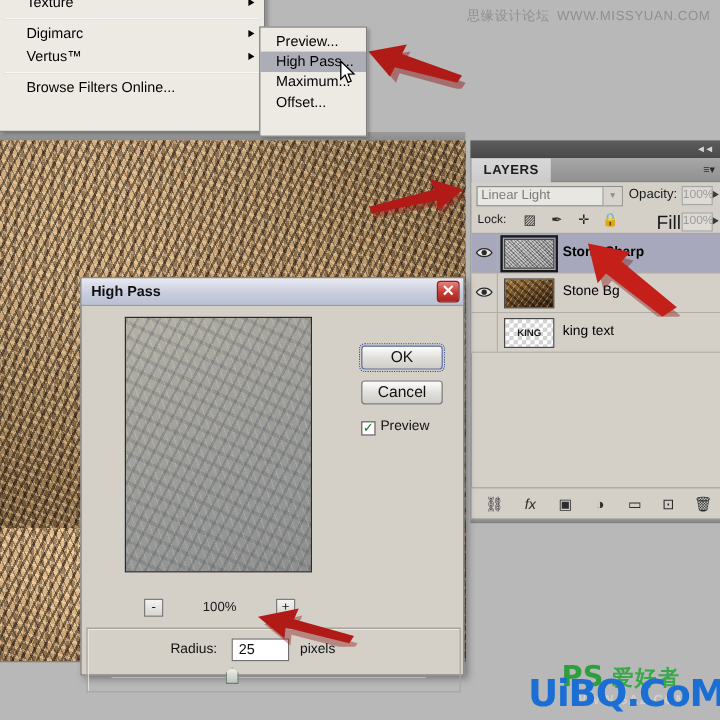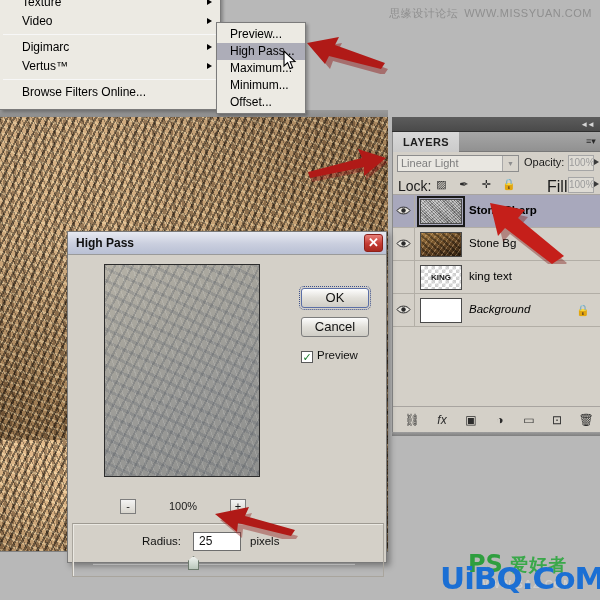--- a/index.html
+++ b/index.html
@@ -172,21 +172,21 @@
     position: absolute; right: 1px; top: 4px;
     width: 0; height: 0;
     border-left: 5px solid #3a3a3a;
     border-top: 3.5px solid transparent;
     border-bottom: 3.5px solid transparent;
   }
   .lock-row {
     height: 21px; position: relative; background: #d4d0c8;
     border-bottom: 1px solid #a8a4a0;
   }
-  .lock-label { position: absolute; left: 5px; top: 4px; font-size: 14px; color: #1a1a1a; }
+  .lock-label { position: absolute; left: 5px; top: 4px; font-size: 10px; color: #1a1a1a; }
   .lock-icons { position: absolute; left: 41px; top: 3px; }
   .lk {
     display: inline-block; width: 15px; height: 15px;
     vertical-align: top; margin-right: 3px;
     text-align: center; line-height: 15px; font-size: 11px; color: #2a2a2a;
   }
   .fill-label { position: absolute; left: 154px; top: 4px; font-size: 16px; color: #1a1a1a; }
   .fill-field {
     position: absolute; left: 175px; top: 3px;
     width: 26px; height: 16px;
@@ -442,24 +442,20 @@
 
   <div class="wm-top">
     <span class="cn">思缘设计论坛</span><span>WWW.MISSYUAN.COM</span>
   </div>
 
   <div class="menu-panel">
     <div class="menu-item">
       <span>Texture</span>
       <span class="arrow"></span>
     </div>
-    <div class="menu-item">
-      <span>Video</span>
-      <span class="arrow"></span>
-    </div>
     <div class="menu-sep"></div>
     <div class="menu-item">
       <span>Digimarc</span>
       <span class="arrow"></span>
     </div>
     <div class="menu-item">
       <span>Vertus™</span>
       <span class="arrow"></span>
     </div>
     <div class="menu-sep"></div>
@@ -470,23 +466,20 @@
 
   <div class="submenu">
     <div class="menu-item">
       <span>Preview...</span>
     </div>
     <div class="menu-item sel">
       <span>High Pass...</span>
     </div>
     <div class="menu-item">
       <span>Maximum...</span>
-    </div>
-    <div class="menu-item">
-      <span>Minimum...</span>
     </div>
     <div class="menu-item">
       <span>Offset...</span>
     </div>
   </div>
 
   <svg class="cursor" viewBox="0 0 14 20">
     <path d="M1 1 L1 16 L4.6 12.6 L7 18.6 L9.6 17.6 L7.2 11.8 L12 11.6 Z" fill="#ffffff" stroke="#000000" stroke-width="1.1"></path>
   </svg>
 
@@ -575,31 +568,20 @@
       </div>
 
       <div class="layer-row">
         <div class="eye-cell"></div>
         <div class="thumb t-checker">
           <span class="thumb-text">KING</span>
         </div>
         <span class="layer-name">king text</span>
       </div>
 
-      <div class="layer-row">
-        <div class="eye-cell">
-          <svg class="eye" viewBox="0 0 15 11">
-            <path d="M1 5.5 C4 1, 11 1, 14 5.5 C11 10, 4 10, 1 5.5 Z" fill="#e8e6e0" stroke="#2a2a2a" stroke-width="1"></path>
-            <circle cx="7.5" cy="5.5" r="2.2" fill="#2a2a2a"></circle>
-          </svg>
-        </div>
-        <div class="thumb t-white"></div>
-        <span class="layer-name italic">Background</span>
-        <span class="layer-lock-icon">🔒</span>
-      </div>
 
     </div>
 
     <div class="panel-footer">
       <span class="pf-icon" style="left:10px;">⛓</span>
       <span class="pf-icon" style="left:40px;"><i>fx</i></span>
       <span class="pf-icon" style="left:69px;">▣</span>
       <span class="pf-icon" style="left:98px;">◑</span>
       <span class="pf-icon" style="left:127px;">▭</span>
       <span class="pf-icon" style="left:155px;">⊡</span>

